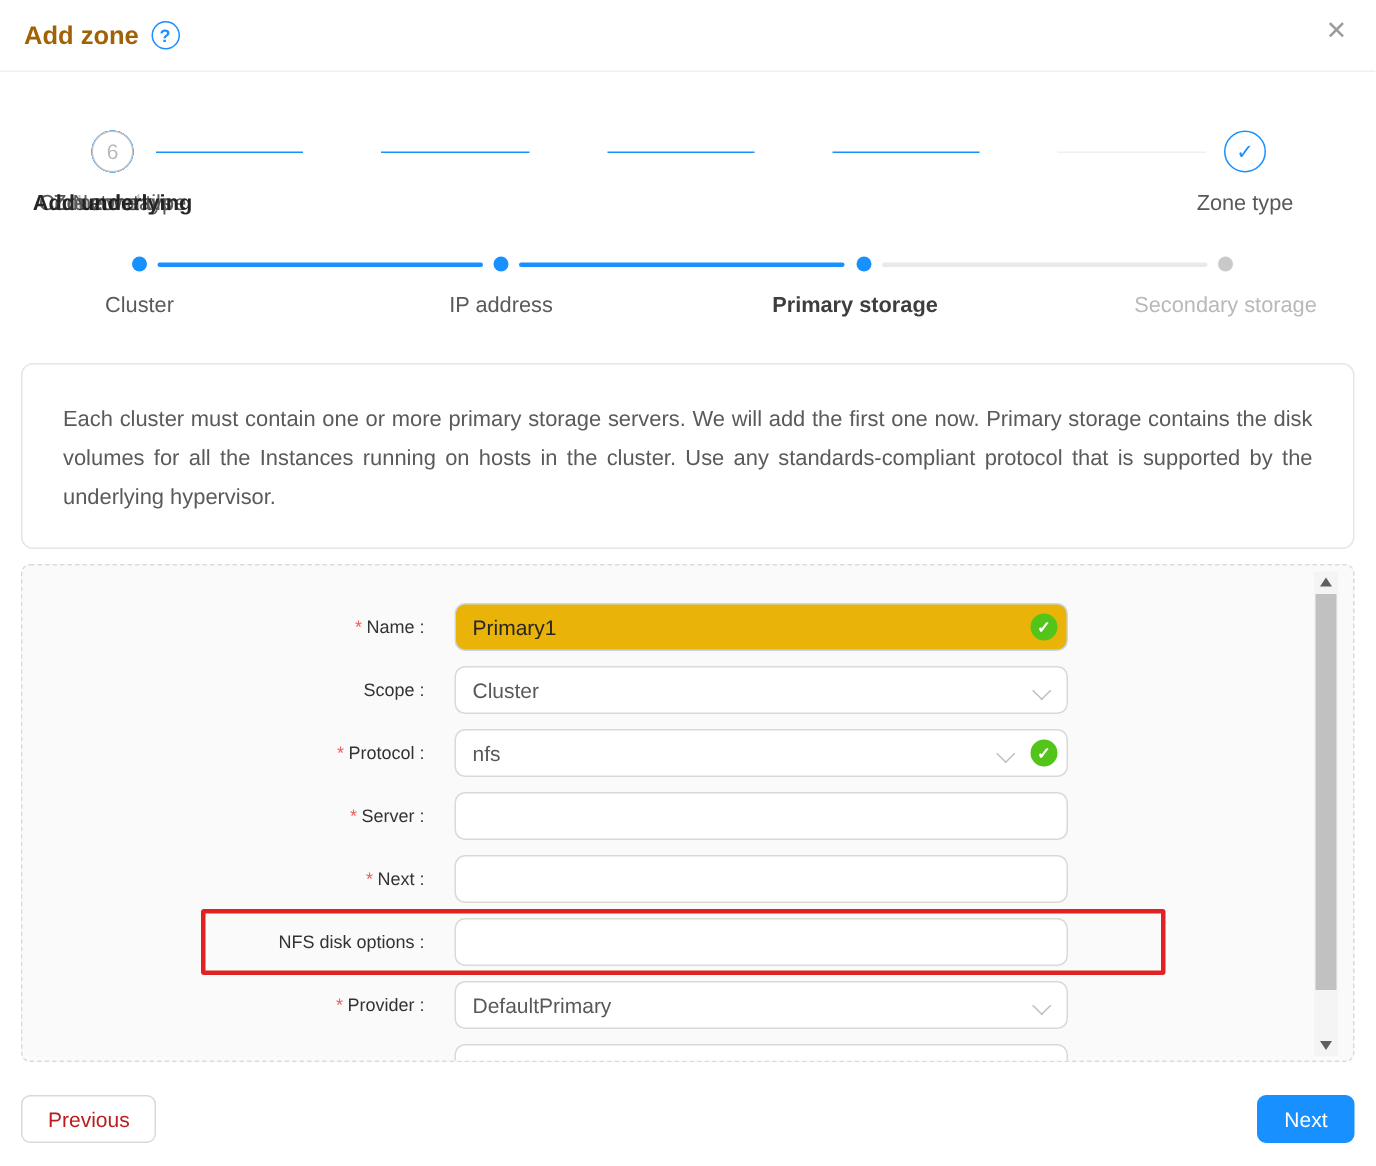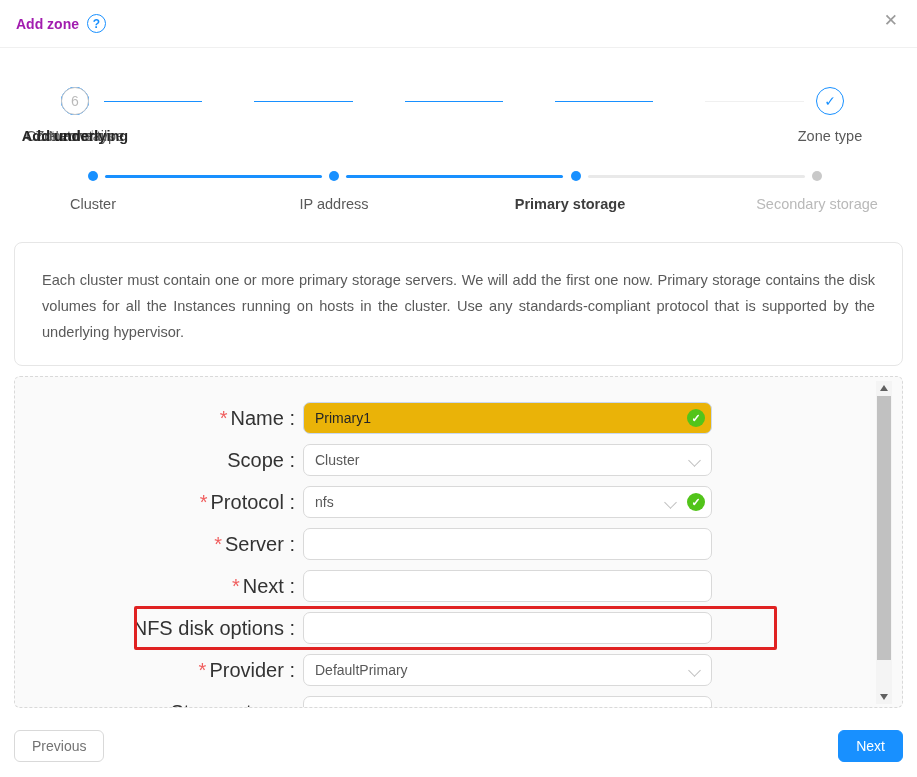--- a/index.html
+++ b/index.html
@@ -2,21 +2,21 @@
 <html><head>
 <meta charset="utf-8">
 <style>
   * { margin: 0; padding: 0; box-sizing: border-box; }
   html, body { width: 917px; height: 777px; background: #fff; overflow: hidden;
     font-family: "Liberation Sans", sans-serif; }
 
   
   .hdr { height: 48px; border-bottom: 1px solid #f0f0f0; display: flex;
     align-items: center; padding: 0 16px; position: relative; }
-  .hdr-title { font-size: 14px; font-weight: 600; color: #a21caf; }
+  .hdr-title { font-size: 17px; font-weight: 600; color: #a16207; }
   .help-ic { width: 19px; height: 19px; border: 1.7px solid #1890ff; border-radius: 50%;
     color: #1890ff; font-size: 12px; font-weight: 700; display: inline-flex;
     align-items: center; justify-content: center; margin-left: 8px; cursor: pointer; }
   .close-ic { position: absolute; right: 19px; top: 12px; color: #9b9b9b;
     font-size: 17px; cursor: pointer; line-height: 1; }
 
   
   .steps { position: relative; height: 58px; margin-top: 39px; }
   .step { position: absolute; top: 0; width: 150px; text-align: center; }
   .step-circle { width: 28px; height: 28px; border-radius: 50%; margin: 0 auto;
@@ -49,21 +49,21 @@
   
   .info { margin: 28px 14px 0 14px; border: 1px solid #e6e6e6; border-radius: 8px;
     padding: 24px 27px; font-size: 14.6px; line-height: 26px; color: #5a5a5a;
     text-align: justify; height: 124px; }
 
   
   .panel { position: relative; margin: 10px 14px 0 14px; height: 332px; width: 889px;
     background: #fafafa; border: 1px dashed #d9d9d9; border-radius: 6px; overflow: hidden; }
   .rows { position: absolute; top: 25px; left: 0; width: 100%; }
   .frow { display: flex; align-items: center; height: 32px; margin-bottom: 10px; }
-  .flabel { flex: 0 0 288px; text-align: right; padding-right: 8px; font-size: 20px;
+  .flabel { flex: 0 0 288px; text-align: right; padding-right: 20px; font-size: 12px;
     color: #333; white-space: nowrap; }
   .req { color: #f05e5e; margin-right: 3px; }
   .ffield { flex: 0 0 409px; position: relative; height: 32px; }
   .tinput { width: 100%; height: 32px; border: 1px solid #d9d9d9; border-radius: 7px;
     background: #fff; font-size: 14px; color: #262626; padding: 0 11px; outline: none;
     font-family: "Liberation Sans", sans-serif; }
   .tinput.valid-bg { background: #eab308; border-color: #c9d8f0; }
   .selbox { width: 100%; height: 32px; border: 1px solid #d9d9d9; border-radius: 7px;
     background: #fff; display: flex; align-items: center; padding: 0 11px;
     font-size: 14px; color: #595959; cursor: pointer; }
@@ -87,21 +87,21 @@
     border-right: 4px solid transparent; border-bottom: 6px solid #606060; }
   .tri-dn { width: 0; height: 0; border-left: 4px solid transparent;
     border-right: 4px solid transparent; border-top: 6px solid #606060; }
   .sb-thumb { position: absolute; left: 1px; top: 15px; width: 14px; height: 264px;
     background: #c1c1c1; cursor: grab; }
 
   
   .footer { margin: 22px 14px 0 14px; display: flex; justify-content: space-between; }
   .btn { height: 32px; border-radius: 6px; font-size: 14px; cursor: pointer;
     font-family: "Liberation Sans", sans-serif; }
-  .btn-prev { background: #fff; border: 1px solid #d9d9d9; color: #737373; padding: 0 17px; }
+  .btn-prev { background: #fff; border: 1px solid #d9d9d9; color: #b91c1c; padding: 0 17px; }
   .btn-next { background: #1890ff; border: 1px solid #1890ff; color: #fff; padding: 0 17px; }
 </style>
 </head>
 <body>
 
 <div class="hdr">
   <span class="hdr-title">Add zone</span>
   <span class="help-ic">?</span>
   <span class="close-ic">✕</span>
 </div>

